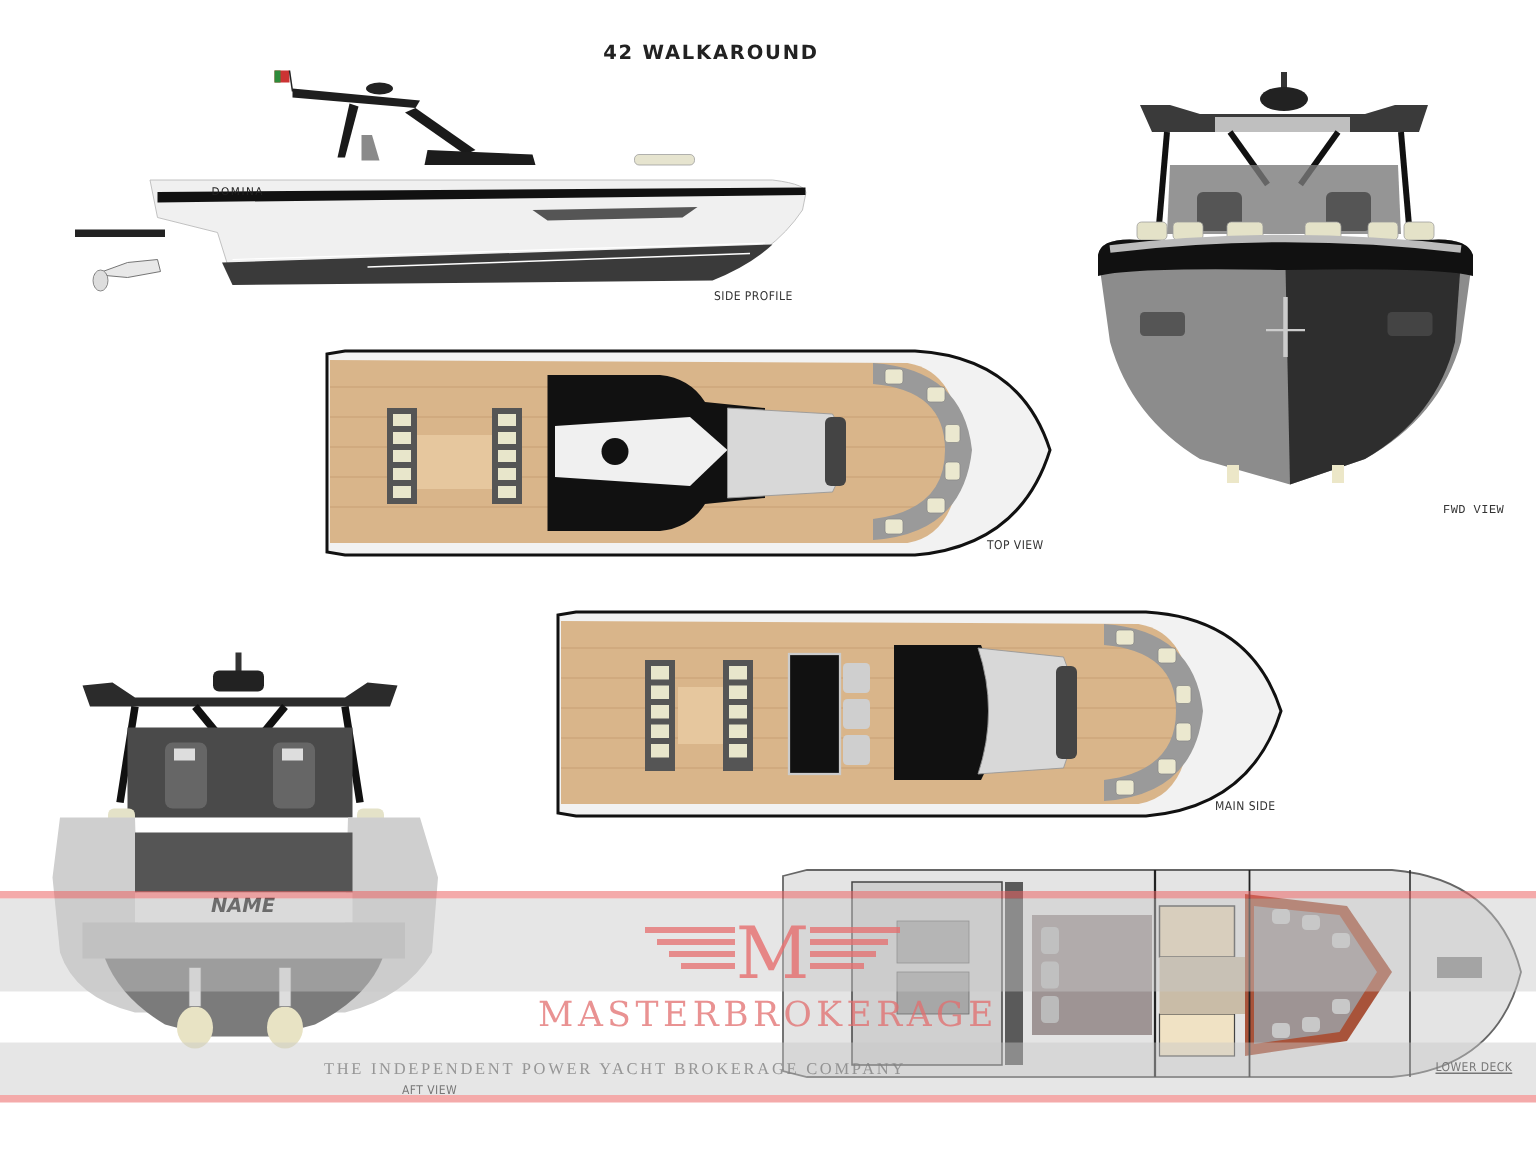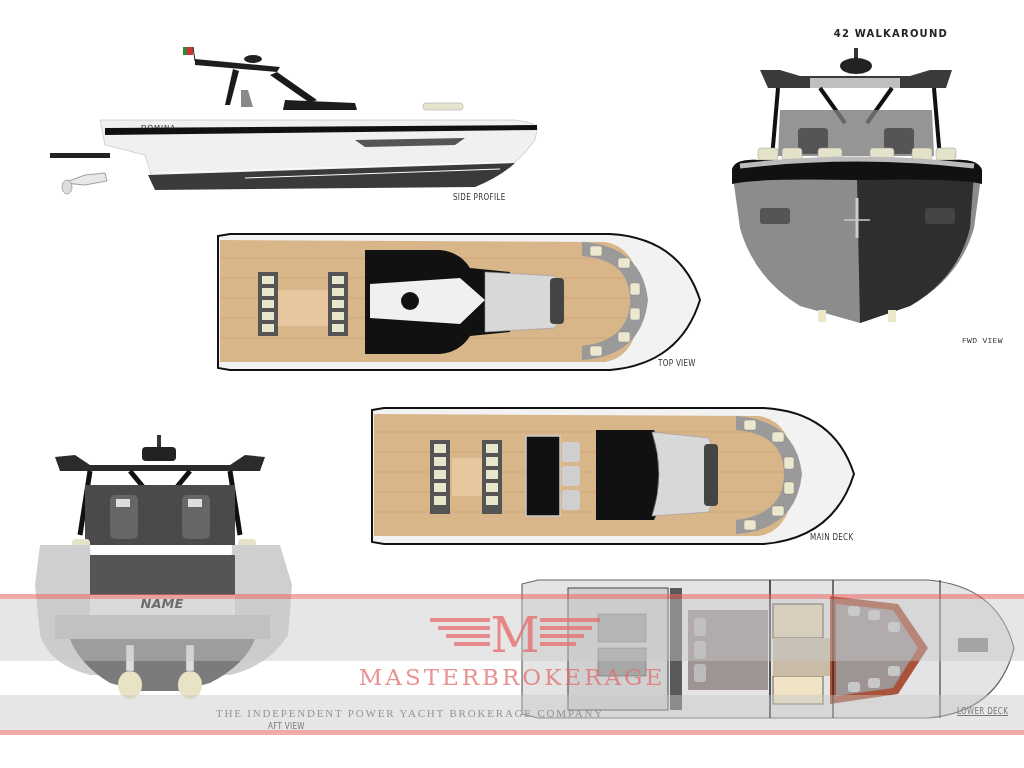--- a/index.html
+++ b/index.html
@@ -1,18 +1,18 @@
 <!DOCTYPE html>
 <html><head>
 <meta charset="utf-8">
 <style>
   html,body{margin:0;padding:0;background:#ffffff;}
   body{width:1024px;height:768px;position:relative;overflow:hidden;font-family:"Liberation Sans",sans-serif;}
   .lbl{position:absolute;font-family:"DejaVu Sans Condensed","DejaVu Sans",sans-serif;font-size:8px;color:#333;letter-spacing:0.3px;white-space:nowrap;}
-  .title{position:absolute;left:0;width:948px;top:28px;text-align:right;font-family:"DejaVu Sans",sans-serif;font-size:10px;font-weight:bold;letter-spacing:1.2px;color:#222;}
+  .title{position:absolute;left:0;width:948px;top:28px;text-align:center;font-family:"DejaVu Sans",sans-serif;font-size:13px;font-weight:bold;letter-spacing:1.2px;color:#222;}
   svg{position:absolute;overflow:visible;}
   
   .band-grey{position:absolute;left:0;width:1024px;background:rgba(200,200,200,0.45);}
   .band-red{position:absolute;left:0;width:1024px;background:rgba(235,100,100,0.55);}
   .wm-name{position:absolute;left:0;width:1024px;text-align:center;top:664px;font-family:"DejaVu Serif","Liberation Serif",serif;font-size:23px;letter-spacing:3px;color:rgba(225,110,110,0.75);}
   .wm-tag{position:absolute;left:0;width:820px;text-align:center;top:707px;font-family:"Liberation Serif",serif;font-size:11px;letter-spacing:1.8px;color:rgba(130,130,130,0.8);}
   .wm-logo{position:absolute;left:430px;top:606px;}
 </style>
 </head>
 <body>
@@ -40,21 +40,21 @@
   <path d="M103 130 L470 118 Q455 132 430 142 L110 145 Z" fill="#3a3a3a"></path>
   <path d="M200 133 L455 124" stroke="#fff" stroke-width="1"></path>
   <path d="M110 128 L465 117" stroke="#fff" stroke-width="0.8"></path>
 
   <rect x="5" y="108" width="60" height="5" fill="#222"></rect>
 
   <path d="M18 138 L40 130 L60 128 L62 136 L40 140 Z" fill="#e8e8e8" stroke="#666" stroke-width="0.6"></path>
   <ellipse cx="22" cy="142" rx="5" ry="7" fill="#ddd" stroke="#666" stroke-width="0.5"></ellipse>
   <text x="96" y="85" font-family="DejaVu Sans, sans-serif" font-size="7" letter-spacing="1" fill="#222">DOMINA</text>
 </svg>
-<div class="lbl" style="left:453px;top:193px;">SIDE PROFILE</div>
+<div class="lbl" style="left:476px;top:193px;">SIDE PROFILE</div>
 
 <svg width="300" height="290" style="left:720px;top:48px;">
   <rect x="134" y="0" width="4" height="14" fill="#333"></rect>
   <ellipse cx="136" cy="18" rx="16" ry="8" fill="#222"></ellipse>
   <path d="M40 22 L60 22 L80 28 L190 28 L210 22 L232 22 L226 40 L48 40 Z" fill="#3a3a3a"></path>
   <rect x="90" y="30" width="90" height="10" fill="#bfbfbf"></rect>
   <line x1="58" y1="40" x2="52" y2="110" stroke="#111" stroke-width="4"></line>
   <line x1="214" y1="40" x2="220" y2="110" stroke="#111" stroke-width="4"></line>
   <path d="M100 40 L125 75" stroke="#111" stroke-width="4"></path>
   <path d="M172 40 L147 75" stroke="#111" stroke-width="4"></path>
@@ -168,21 +168,21 @@
   <rect x="162" y="34" width="34" height="80" fill="#111" stroke="#ccc" stroke-width="1.5"></rect>
   <g fill="#cfcfcf">
       <rect x="198" y="40" width="18" height="20" rx="3"></rect>
       <rect x="198" y="64" width="18" height="20" rx="3"></rect>
       <rect x="198" y="88" width="18" height="20" rx="3"></rect>
     </g>
   <path d="M232 28 L290 28 Q300 50 300 72 Q300 100 290 118 L232 118 Z" fill="#111"></path>
   <path d="M288 30 L345 36 Q360 72 345 110 L288 114 Q302 72 288 30 Z" fill="#d8d8d8" stroke="#999" stroke-width="0.6"></path>
   <rect x="340" y="42" width="14" height="62" rx="4" fill="#444"></rect>
 </svg>
-<div class="lbl" style="left:810px;top:533px;">MAIN DECK</div>
+<div class="lbl" style="left:810px;top:533px;">MAIN SIDE</div>
 
 <svg width="300" height="300" style="left:30px;top:435px;">
   <rect x="127" y="0" width="4" height="14" fill="#333"></rect>
   <rect x="112" y="12" width="34" height="14" rx="4" fill="#222"></rect>
   <path d="M25 22 L45 20 L60 30 L200 30 L215 20 L235 22 L230 36 L30 36 Z" fill="#2b2b2b"></path>
   <line x1="60" y1="36" x2="50" y2="100" stroke="#111" stroke-width="5"></line>
   <line x1="200" y1="36" x2="210" y2="100" stroke="#111" stroke-width="5"></line>
   <path d="M100 36 L128 70" stroke="#111" stroke-width="5"></path>
   <path d="M160 36 L132 70" stroke="#111" stroke-width="5"></path>
   <rect x="55" y="50" width="150" height="60" fill="#4a4a4a"></rect>

